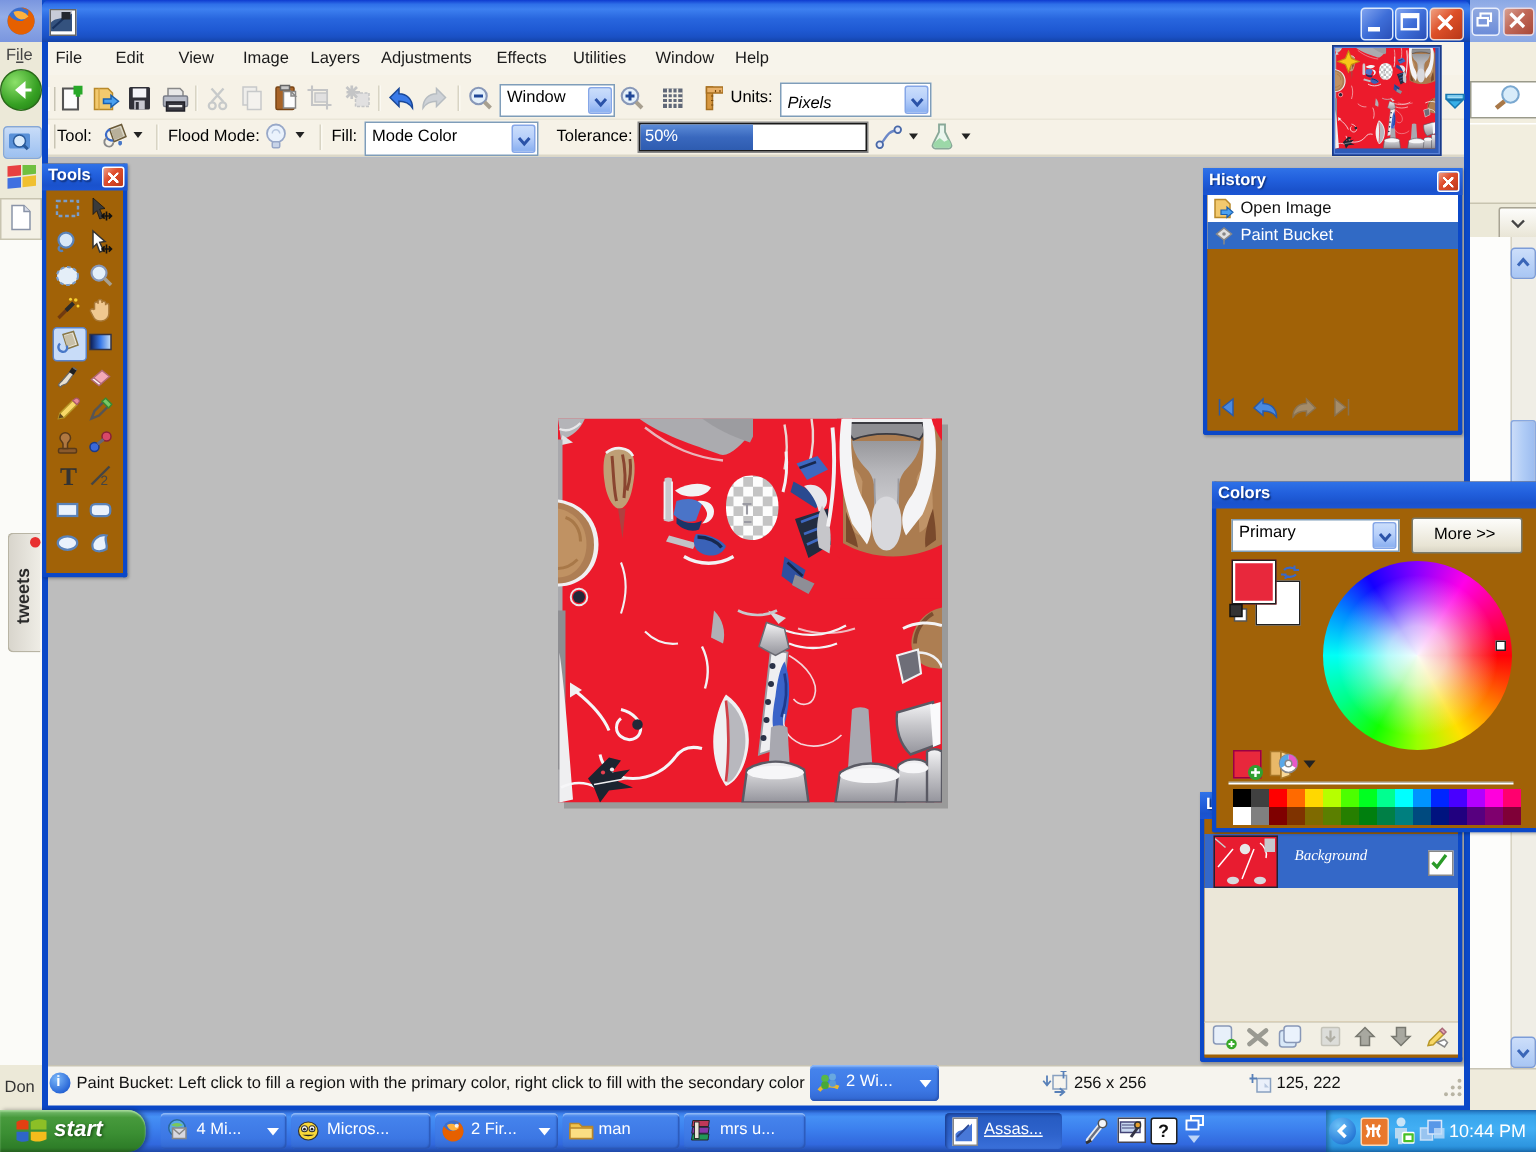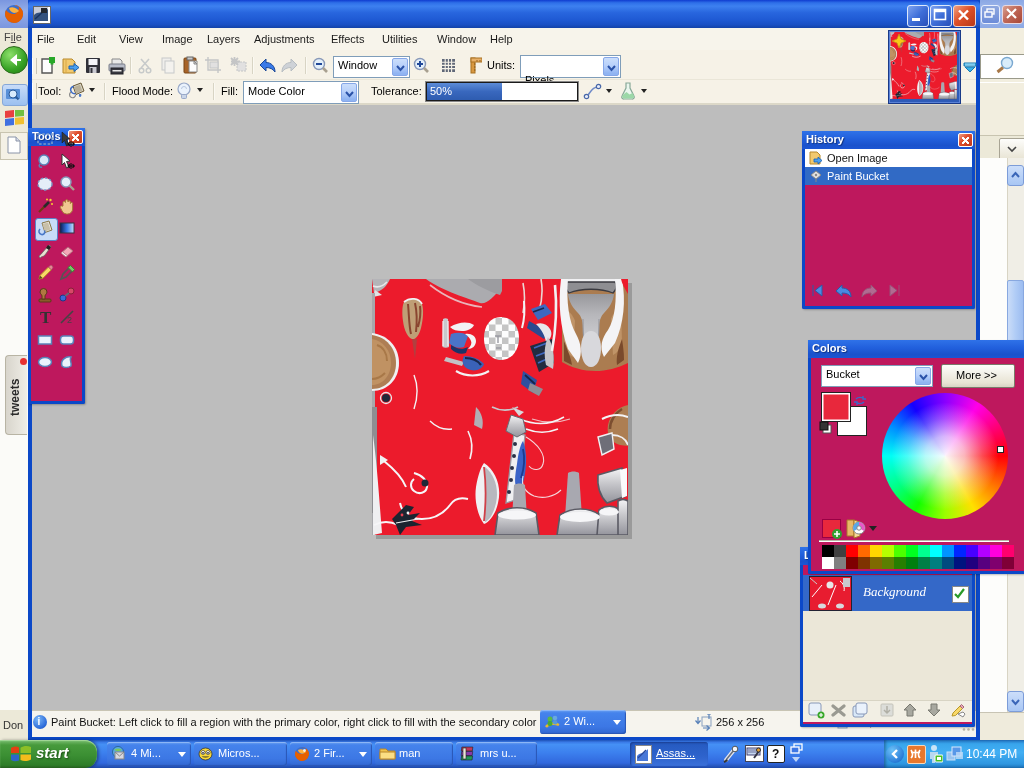--- a/index.html
+++ b/index.html
@@ -7,21 +7,21 @@
 .ab{position:absolute;}
 .tx{position:absolute;white-space:nowrap;}
 #screen{position:absolute;left:0;top:0;width:1024px;height:768px;overflow:hidden;}
 
 .combo{position:absolute;background:#fff;border:1px solid #7F9DB9;}
 .combo .ct{position:absolute;left:4px;top:2px;color:#000;}
 .cbtn{position:absolute;right:1px;top:1px;bottom:1px;width:16px;border-radius:2px;
  background:linear-gradient(180deg,#CBDEFB,#B8D0FA 45%,#90B4F2 90%);border:1px solid #86A7E8;box-sizing:border-box;}
 .cbtn svg{position:absolute;left:1px;top:3px;}
 
-.pal{position:absolute;background:#be185d;border:3px solid #0B48C8;border-top:0;border-radius:0 0 2px 2px;box-shadow:1px 1px 2px rgba(0,0,0,.25);margin-top:19px;}
+.pal{position:absolute;background:#a16207;border:3px solid #0B48C8;border-top:0;border-radius:0 0 2px 2px;box-shadow:1px 1px 2px rgba(0,0,0,.25);}
 .ptitle{position:absolute;left:-3px;right:-3px;top:0;height:18px;
  background:linear-gradient(180deg,#2F72E8 0%,#215FDC 45%,#1A52CC 80%,#1B55D4 100%);
  color:#fff;font-weight:bold;font-size:11px;}
 .ptitle .cap{position:absolute;left:4px;top:2px;text-shadow:1px 1px 1px #10327E;}
 .xbtn{position:absolute;top:2px;width:15px;height:14px;border-radius:2px;
  background:linear-gradient(135deg,#F0A088 0%,#E05030 40%,#C03818 100%);
  border:1px solid #fff;box-sizing:border-box;color:#fff;font-weight:bold;}
 .xbtn::before{content:"";position:absolute;left:3px;top:3px;width:7px;height:7px;background:linear-gradient(45deg,transparent 42%,#fff 42%,#fff 58%,transparent 58%),linear-gradient(-45deg,transparent 42%,#fff 42%,#fff 58%,transparent 58%);}
 .sep-v{position:absolute;width:1px;background:#D8D4C4;box-shadow:1px 0 0 #FBF9F2;}
 .grip{position:absolute;width:3px;border-left:1px solid #fff;border-right:1px solid #C8C4B4;}
@@ -230,21 +230,21 @@
         <rect x="1" y="1" width="13" height="13" fill="#606878"></rect>
         <path d="M1 4.2 h13 M1 7.4 h13 M1 10.6 h13 M4.2 1 v13 M7.4 1 v13 M10.6 1 v13" stroke="#F6F2E7" stroke-width="1.1"></path>
       </svg></div>
 <div class="ab" style="left:464px;top:56px;"><svg width="18" height="19">
         <rect x="7" y="2" width="4" height="15" fill="#D89840" stroke="#A87020"></rect>
         <rect x="7" y="2" width="11" height="4" fill="#E8B068" stroke="#A87020"></rect>
         <path d="M10 8 h1.5 M10 11 h1.5 M10 14 h1.5 M13 4 v1.5 M16 4 v1.5" stroke="#784808" stroke-width=".8"></path>
       </svg></div>
 <div class="tx" style="left:487px;top:59px;">Units:</div>
 <div class="combo" style="left:520px;top:55px;width:99px;height:21px;">
-      <div class="ct" style="top:18px;">Pixels</div>
+      <div class="ct" style="top:7px;font-style:italic;">Pixels</div>
       <div class="cbtn">
         <svg width="13" height="13">
           <path d="M3 5 l3.5 4 3.5-4" fill="none" stroke="#2A52A8" stroke-width="2"></path>
         </svg>
       </div>
     </div>
 
 <div class="grip" style="left:32px;top:83px;height:16px;"></div>
 <div class="tx" style="left:38px;top:85px;">Tool:</div>
 <div class="ab" style="left:66px;top:81px;"><svg width="20" height="20">
@@ -641,21 +641,21 @@
             <path d="M18 28 l8-20"></path>
             <circle cx="20" cy="8" r="3.5" fill="#E8E8E8" stroke="none"></circle>
             <path d="M30 4 c3 2 5 6 4 10"></path>
           </g>
           <rect x="33" y="1" width="7" height="9" fill="#C8C8CC"></rect>
           <ellipse cx="12" cy="29" rx="4" ry="2.5" fill="#D8D8DC"></ellipse>
           <ellipse cx="30" cy="29" rx="4" ry="2.5" fill="#D8D8DC"></ellipse>
           <path d="M0 1 l7 6" stroke="#ccc"></path>
         </svg>
  </div>
- <div class="tx" style="left:60px;top:37px;color:#fff;font-style:italic;font-size:13px;font-family:'Liberation Serif',serif;">Background</div>
+ <div class="tx" style="left:60px;top:37px;color:#fff;font-style:italic;font-size:10px;font-family:'Liberation Serif',serif;">Background</div>
  <div class="ab" style="left:149px;top:39px;width:15px;height:15px;background:#fff;border:1px solid #888;"><svg width="13" height="13">
           <path d="M2 7 l3 3 6-8" fill="none" stroke="#2A9A28" stroke-width="2.2"></path>
         </svg></div>
  <div class="ab" style="left:0;top:64px;width:169px;height:89px;background:#EBE7D8;"></div>
  <div class="ab" style="left:0;top:153px;width:169px;height:21px;background:#F2EFE4;border-top:1px solid #D8D4C4;"></div>
  <div class="ab" style="left:5px;top:155px;"><svg width="18" height="17">
           <rect x="1" y="1" width="12" height="12" rx="2" fill="#E8F0FA" stroke="#8898B8"></rect>
           <circle cx="13" cy="13" r="3.5" fill="#38A828"></circle>
           <path d="M11 13 h4 m-2-2 v4" stroke="#fff" stroke-width="1.2"></path>
         </svg></div>
@@ -682,21 +682,21 @@
           <path d="M9 13 l5-2 2 2 -2 3z" fill="#fff" stroke="#888"></path>
         </svg></div>
 </div>
 
 <div class="pal" style="left:808px;top:321px;width:207px;height:231px;padding-left:36px;">
  <div class="ptitle">
         <div class="cap">Colors</div>
         <div class="xbtn" style="right:2px;"></div>
       </div>
  <div class="combo" style="left:10px;top:25px;width:110px;height:20px;">
-        <div class="ct">Bucket</div>
+        <div class="ct">Primary</div>
         <div class="cbtn">
           <svg width="13" height="12">
             <path d="M3 4 l3.5 4 3.5-4" fill="none" stroke="#2A52A8" stroke-width="2"></path>
           </svg>
         </div>
       </div>
  <div class="ab" style="left:130px;top:24px;width:72px;height:22px;background:linear-gradient(180deg,#FDFDFB,#E8E4D4 80%,#D8D4C4);border:1px solid #7A7A6A;border-radius:2px;">
         <div class="tx" style="left:14px;top:4px;">More &gt;&gt;</div>
       </div>
  <div class="ab" style="left:26px;top:66px;width:28px;height:28px;background:#fff;border:1px solid #222;"></div>

